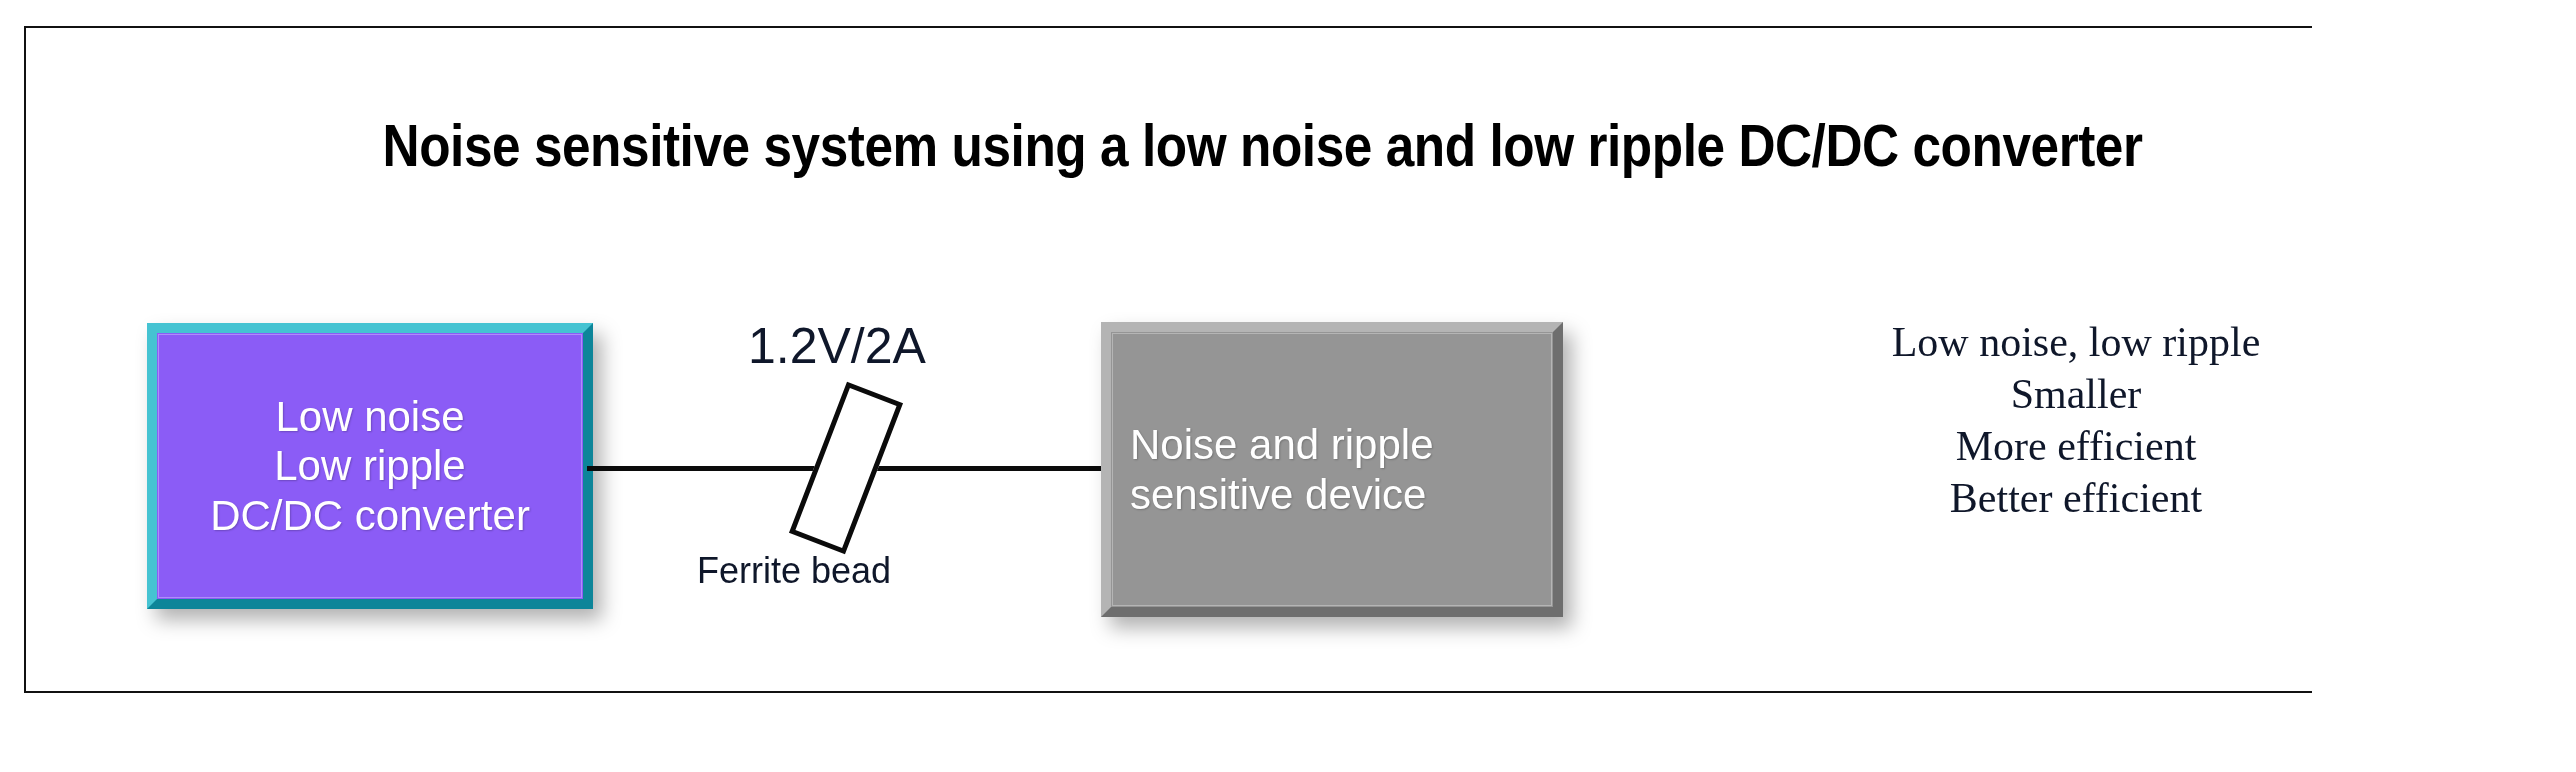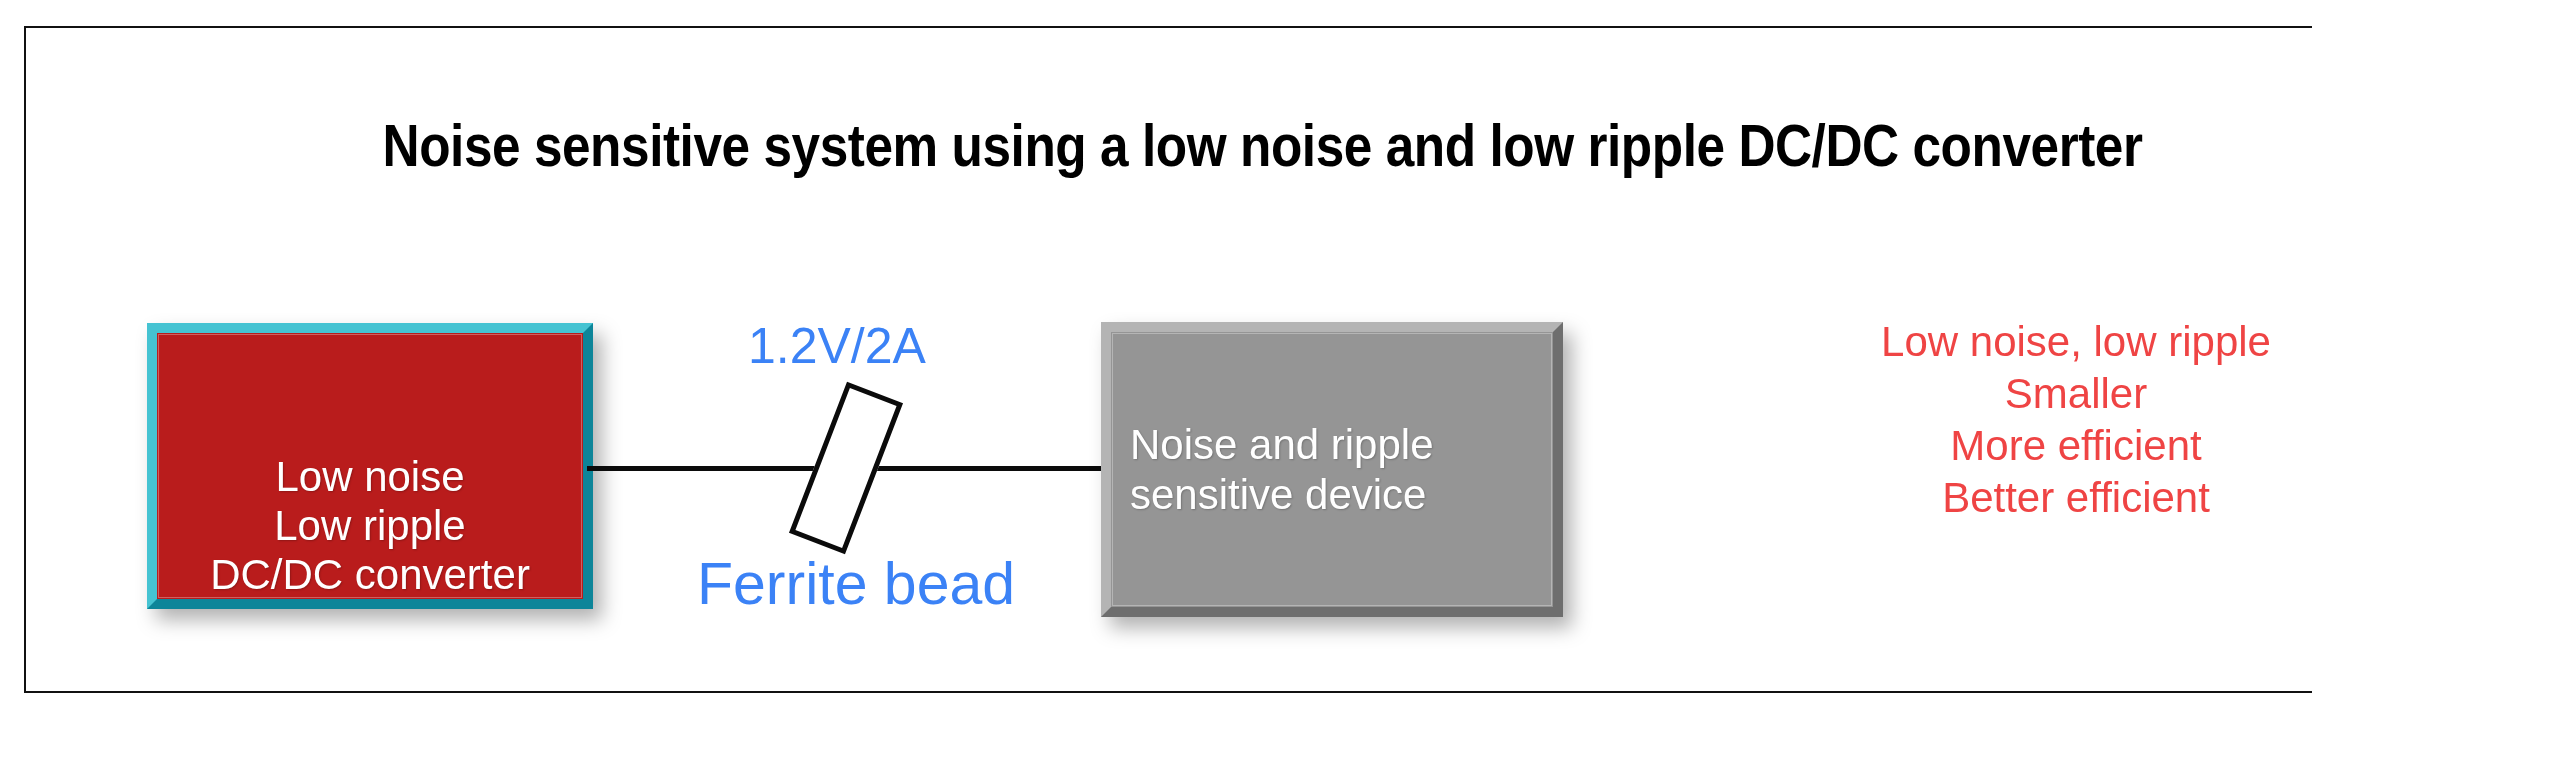--- a/index.html
+++ b/index.html
@@ -113,23 +113,22 @@
   }
 
   
   #box-converter {
     left: 147px;
     top: 323px;
     width: 446px;
     height: 286px;
   }
   #box-converter .face {
-    background: #b91c1c;
+    background: #8b5cf6;
     border-color: #45c3d2 #0d8599 #0d8599 #45c3d2;
-    align-items: flex-end;
   }
   #box-converter .label {
     text-align: center;
     padding: 0 3.9px;
   }
 
   
   #box-device {
     left: 1101px;
     top: 322px;
@@ -141,47 +140,47 @@
     border-color: #b4b4b4 #6e6e6e #6e6e6e #b4b4b4;
   }
   #box-device .label {
     text-align: left;
     padding-left: 19px;
   }
 
   
   .plain-text {
     position: absolute;
-    color: #3b82f6;
+    color: #0f172a;
     font-family: "Liberation Sans", sans-serif;
     font-weight: 400;
     white-space: nowrap;
   }
   #voltage-label {
     left: 748px;
     top: 317px;
     font-size: 50px;
   }
   #bead-label {
     left: 697px;
     top: 550px;
-    font-size: 59px;
+    font-size: 36px;
   }
 
   
   #benefits {
     position: absolute;
     left: 1767px;
     top: 316px;
     width: 618px;
     text-align: center;
-    color: #ef4444;
+    color: #0f172a;
     font-size: 42px;
     line-height: 1.24;
-    font-family: Liberation Sans, sans-serif;
+    font-family: Liberation Serif, serif;
   }
   #benefits .benefit-line {
     white-space: nowrap;
   }
 </style>
 </head>
 <body>
 
 <div id="canvas">
 

